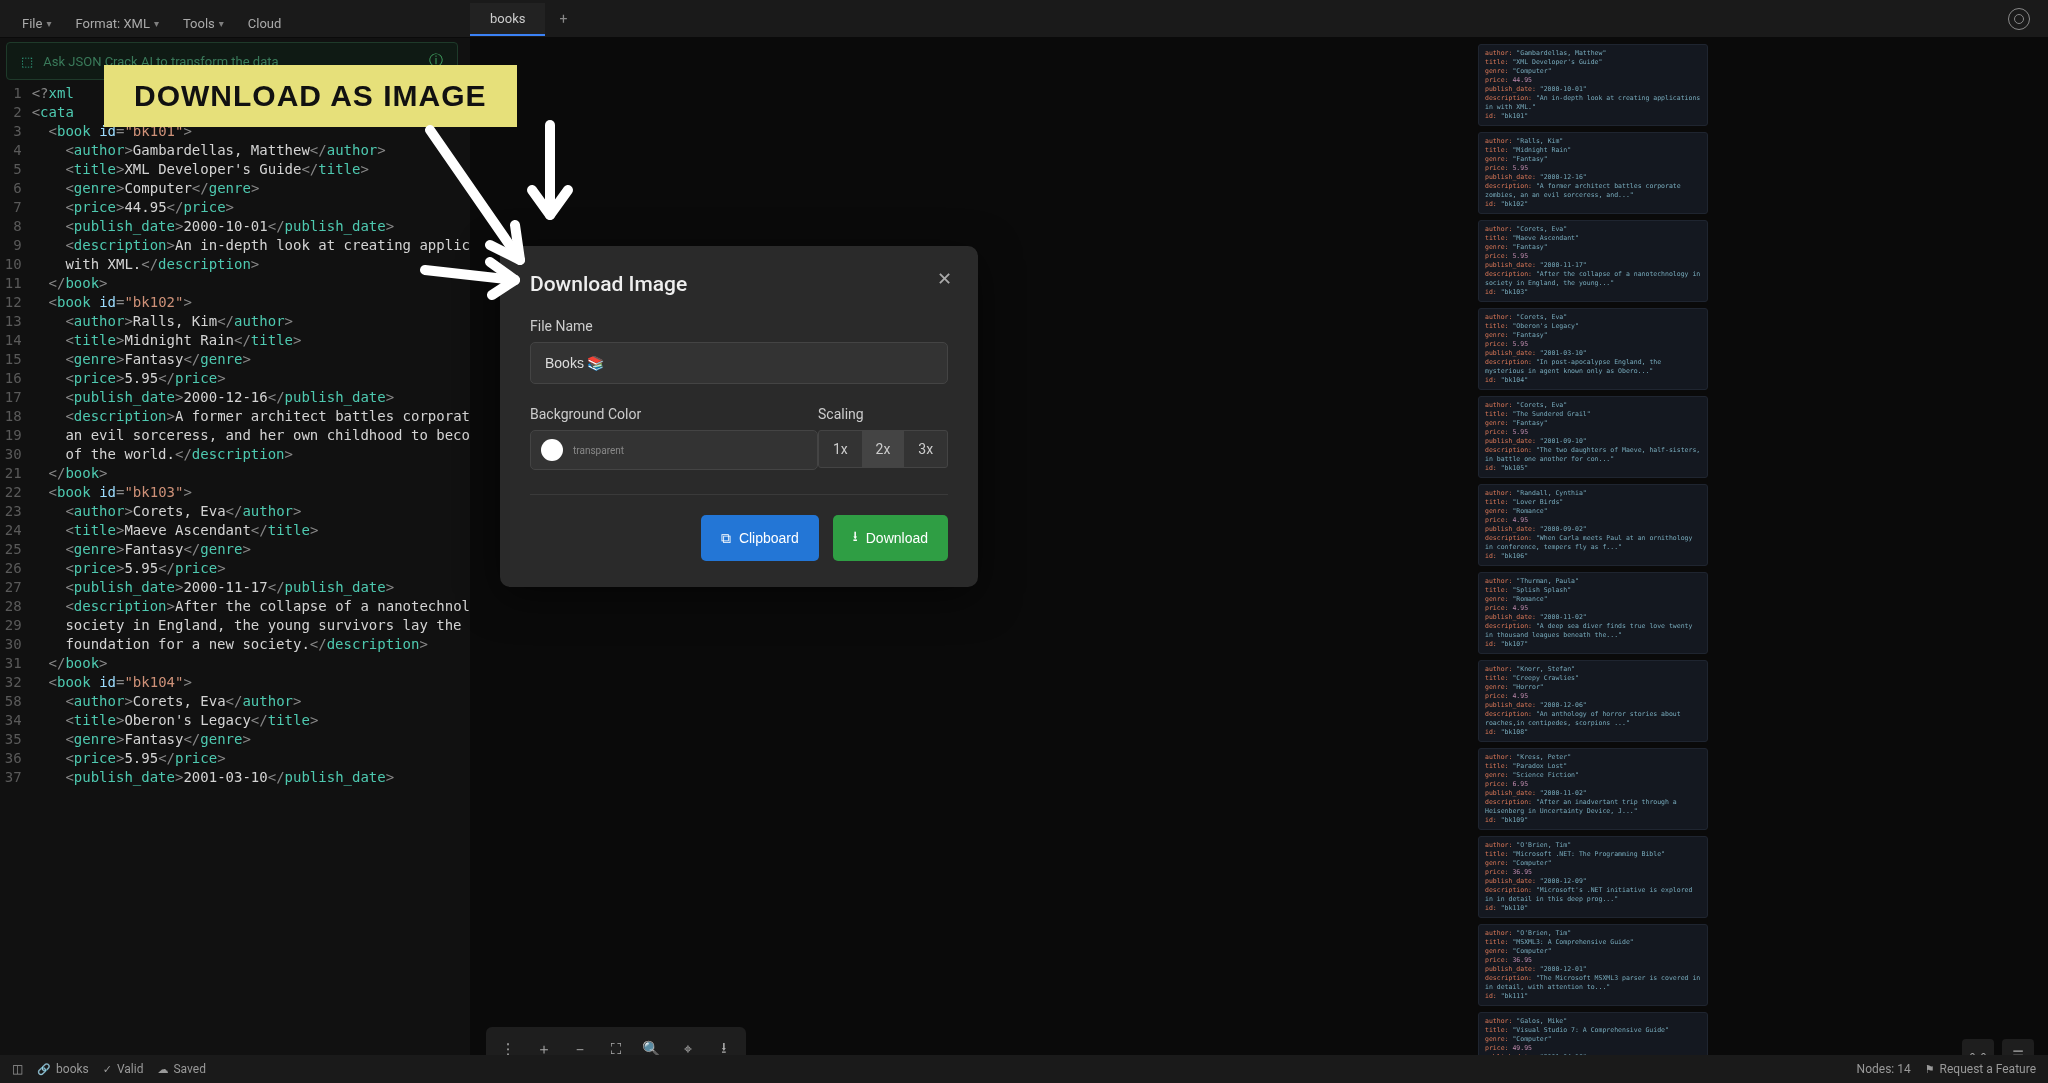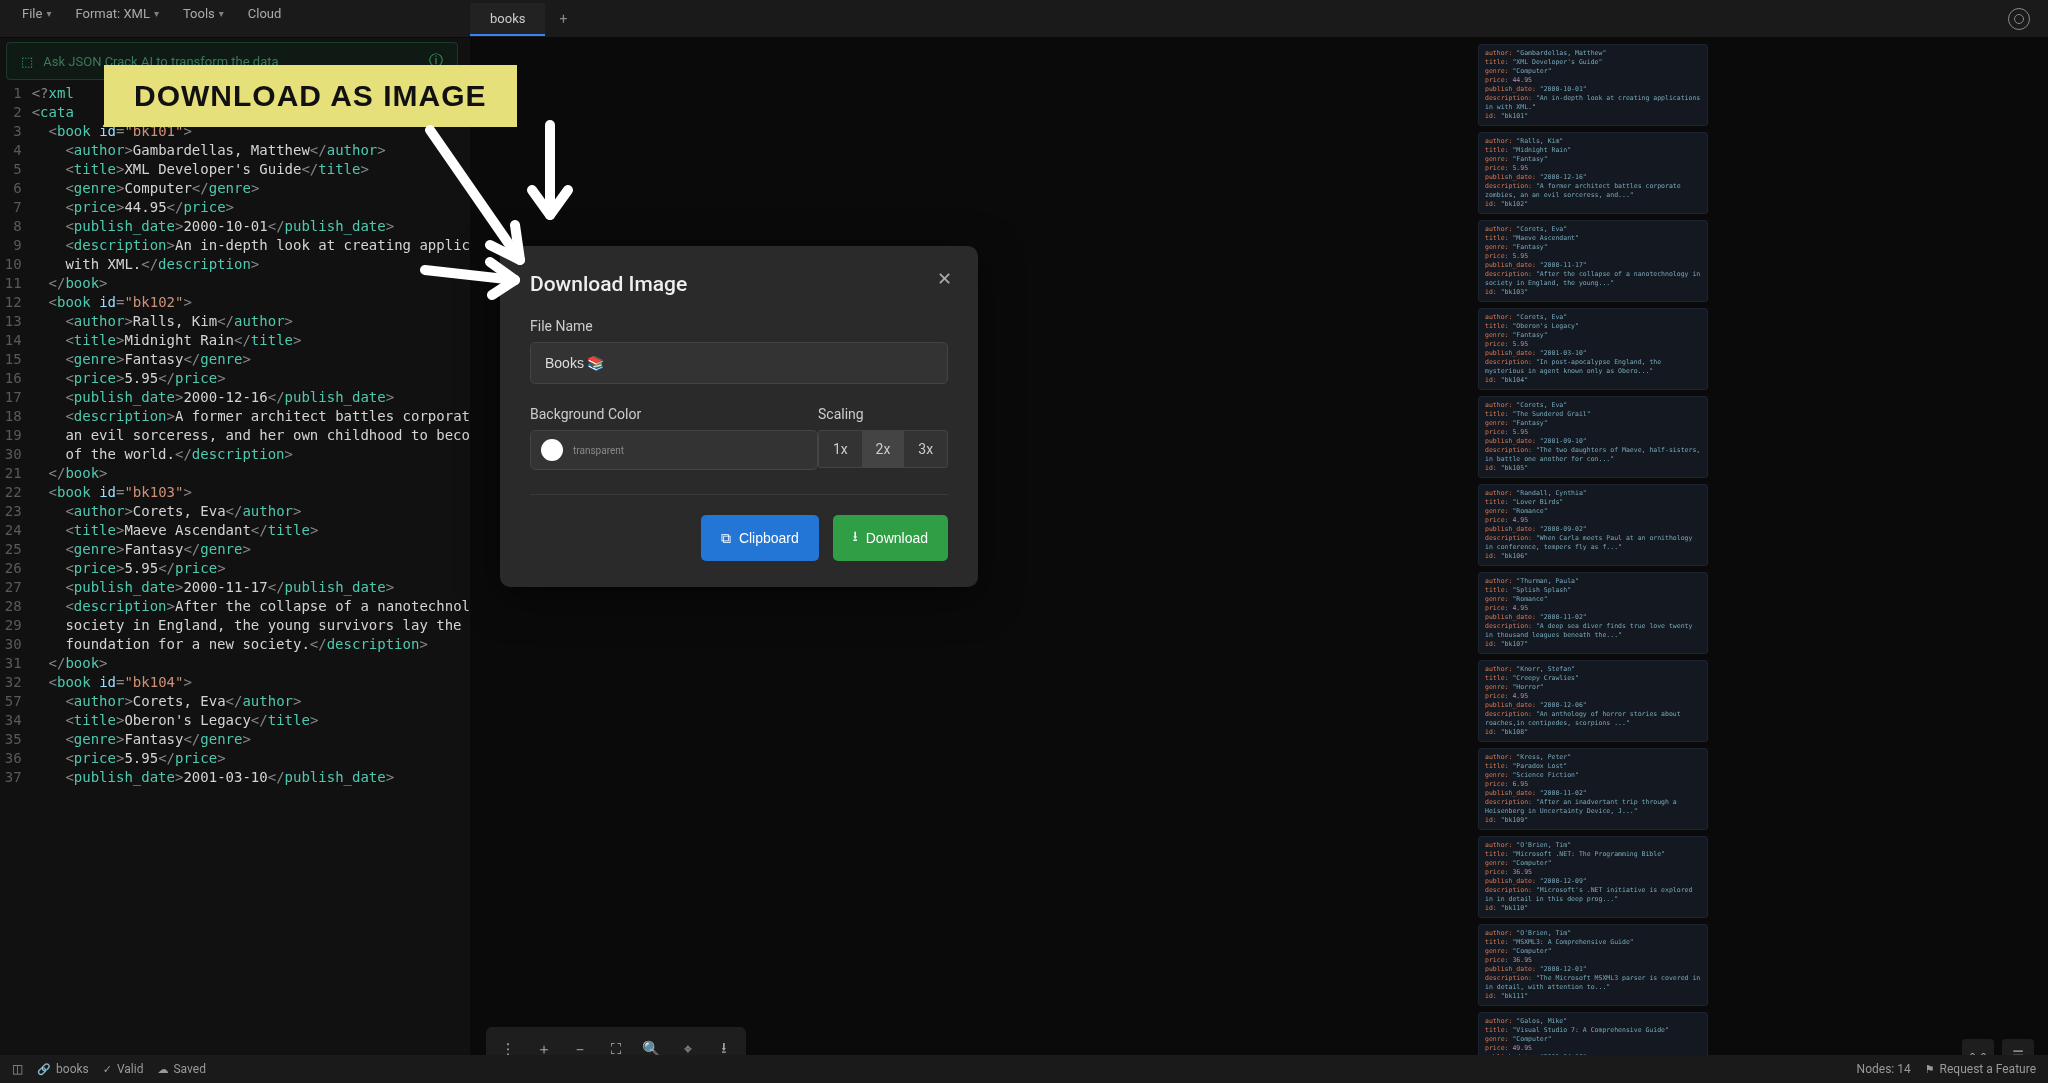--- a/index.html
+++ b/index.html
@@ -1,19 +1,19 @@
 <!DOCTYPE html>
 <html><head>
 <meta charset="utf-8">
 <style>
 * { box-sizing: border-box; margin: 0; padding: 0; }
 html, body { width: 2048px; height: 1083px; overflow: hidden; font-family: -apple-system, BlinkMacSystemFont, "Segoe UI", Roboto, sans-serif; background: #0a0a0a; color: #d4d4d4; }
 
 
-.menubar { height: 38px; background: #1a1a1a; display: flex; align-items: flex-start; padding: 0 12px; gap: 4px; border-bottom: 1px solid #0a0a0a; }
+.menubar { height: 38px; background: #1a1a1a; display: flex; align-items: flex-end; padding: 0 12px; gap: 4px; border-bottom: 1px solid #0a0a0a; }
 .menu-item { padding: 6px 10px; color: #aaa; font-size: 13px; display: flex; align-items: center; gap: 4px; cursor: pointer; }
 .menu-item .chev { font-size: 10px; opacity: .7; }
 .tab { padding: 8px 20px; background: #222; color: #ccc; font-size: 13px; border-bottom: 2px solid #3b82f6; }
 .tab-plus { padding: 8px 14px; color: #888; font-size: 14px; cursor: pointer; }
 .user-icon { width: 22px; height: 22px; border: 1.5px solid #888; border-radius: 50%; display:flex;align-items:center;justify-content:center; }
 .user-icon::after{content:"";width:8px;height:8px;border:1.5px solid #888;border-radius:50%;}
 
 
 .promptbar { height: 38px; background: #0f1a14; border: 1px solid #1e3a2a; margin: 4px 6px 0 6px; border-radius: 4px; display: flex; align-items: center; padding: 0 14px; gap: 10px; color: #4a6; font-size: 13px; width: 452px; }
 .promptbar .info { margin-left: auto; color: #4a6; font-size: 14px; }
@@ -146,21 +146,21 @@
           <div>23</div>
           <div>24</div>
           <div>25</div>
           <div>26</div>
           <div>27</div>
           <div>28</div>
           <div>29</div>
           <div>30</div>
           <div>31</div>
           <div>32</div>
-          <div>57</div>
+          <div>58</div>
           <div>34</div>
           <div>35</div>
           <div>36</div>
           <div>37</div>
         </div>
       <div class="code" id="code"><div><span class="t-punc">&lt;?</span><span class="t-tag">xml</span></div><div><span class="t-punc">&lt;</span><span class="t-tag">cata</span></div><div><span class="t-punc">  &lt;</span><span class="t-tag">book</span><span class="t-txt"> </span><span class="t-attr">id</span><span class="t-punc">=</span><span class="t-str">"bk101"</span><span class="t-punc">&gt;</span></div><div><span class="t-punc">    &lt;</span><span class="t-tag">author</span><span class="t-punc">&gt;</span><span class="t-txt">Gambardellas, Matthew</span><span class="t-punc">&lt;/</span><span class="t-tag">author</span><span class="t-punc">&gt;</span></div><div><span class="t-punc">    &lt;</span><span class="t-tag">title</span><span class="t-punc">&gt;</span><span class="t-txt">XML Developer's Guide</span><span class="t-punc">&lt;/</span><span class="t-tag">title</span><span class="t-punc">&gt;</span></div><div><span class="t-punc">    &lt;</span><span class="t-tag">genre</span><span class="t-punc">&gt;</span><span class="t-txt">Computer</span><span class="t-punc">&lt;/</span><span class="t-tag">genre</span><span class="t-punc">&gt;</span></div><div><span class="t-punc">    &lt;</span><span class="t-tag">price</span><span class="t-punc">&gt;</span><span class="t-txt">44.95</span><span class="t-punc">&lt;/</span><span class="t-tag">price</span><span class="t-punc">&gt;</span></div><div><span class="t-punc">    &lt;</span><span class="t-tag">publish_date</span><span class="t-punc">&gt;</span><span class="t-txt">2000-10-01</span><span class="t-punc">&lt;/</span><span class="t-tag">publish_date</span><span class="t-punc">&gt;</span></div><div><span class="t-punc">    &lt;</span><span class="t-tag">description</span><span class="t-punc">&gt;</span><span class="t-txt">An in-depth look at creating applic</span></div><div><span class="t-txt">    with XML.</span><span class="t-punc">&lt;/</span><span class="t-tag">description</span><span class="t-punc">&gt;</span></div><div><span class="t-punc">  &lt;/</span><span class="t-tag">book</span><span class="t-punc">&gt;</span></div><div><span class="t-punc">  &lt;</span><span class="t-tag">book</span><span class="t-txt"> </span><span class="t-attr">id</span><span class="t-punc">=</span><span class="t-str">"bk102"</span><span class="t-punc">&gt;</span></div><div><span class="t-punc">    &lt;</span><span class="t-tag">author</span><span class="t-punc">&gt;</span><span class="t-txt">Ralls, Kim</span><span class="t-punc">&lt;/</span><span class="t-tag">author</span><span class="t-punc">&gt;</span></div><div><span class="t-punc">    &lt;</span><span class="t-tag">title</span><span class="t-punc">&gt;</span><span class="t-txt">Midnight Rain</span><span class="t-punc">&lt;/</span><span class="t-tag">title</span><span class="t-punc">&gt;</span></div><div><span class="t-punc">    &lt;</span><span class="t-tag">genre</span><span class="t-punc">&gt;</span><span class="t-txt">Fantasy</span><span class="t-punc">&lt;/</span><span class="t-tag">genre</span><span class="t-punc">&gt;</span></div><div><span class="t-punc">    &lt;</span><span class="t-tag">price</span><span class="t-punc">&gt;</span><span class="t-txt">5.95</span><span class="t-punc">&lt;/</span><span class="t-tag">price</span><span class="t-punc">&gt;</span></div><div><span class="t-punc">    &lt;</span><span class="t-tag">publish_date</span><span class="t-punc">&gt;</span><span class="t-txt">2000-12-16</span><span class="t-punc">&lt;/</span><span class="t-tag">publish_date</span><span class="t-punc">&gt;</span></div><div><span class="t-punc">    &lt;</span><span class="t-tag">description</span><span class="t-punc">&gt;</span><span class="t-txt">A former architect battles corporat</span></div><div><span class="t-txt">    an evil sorceress, and her own childhood to beco</span></div><div><span class="t-txt">    of the world.</span><span class="t-punc">&lt;/</span><span class="t-tag">description</span><span class="t-punc">&gt;</span></div><div><span class="t-punc">  &lt;/</span><span class="t-tag">book</span><span class="t-punc">&gt;</span></div><div><span class="t-punc">  &lt;</span><span class="t-tag">book</span><span class="t-txt"> </span><span class="t-attr">id</span><span class="t-punc">=</span><span class="t-str">"bk103"</span><span class="t-punc">&gt;</span></div><div><span class="t-punc">    &lt;</span><span class="t-tag">author</span><span class="t-punc">&gt;</span><span class="t-txt">Corets, Eva</span><span class="t-punc">&lt;/</span><span class="t-tag">author</span><span class="t-punc">&gt;</span></div><div><span class="t-punc">    &lt;</span><span class="t-tag">title</span><span class="t-punc">&gt;</span><span class="t-txt">Maeve Ascendant</span><span class="t-punc">&lt;/</span><span class="t-tag">title</span><span class="t-punc">&gt;</span></div><div><span class="t-punc">    &lt;</span><span class="t-tag">genre</span><span class="t-punc">&gt;</span><span class="t-txt">Fantasy</span><span class="t-punc">&lt;/</span><span class="t-tag">genre</span><span class="t-punc">&gt;</span></div><div><span class="t-punc">    &lt;</span><span class="t-tag">price</span><span class="t-punc">&gt;</span><span class="t-txt">5.95</span><span class="t-punc">&lt;/</span><span class="t-tag">price</span><span class="t-punc">&gt;</span></div><div><span class="t-punc">    &lt;</span><span class="t-tag">publish_date</span><span class="t-punc">&gt;</span><span class="t-txt">2000-11-17</span><span class="t-punc">&lt;/</span><span class="t-tag">publish_date</span><span class="t-punc">&gt;</span></div><div><span class="t-punc">    &lt;</span><span class="t-tag">description</span><span class="t-punc">&gt;</span><span class="t-txt">After the collapse of a nanotechnol</span></div><div><span class="t-txt">    society in England, the young survivors lay the</span></div><div><span class="t-txt">    foundation for a new society.</span><span class="t-punc">&lt;/</span><span class="t-tag">description</span><span class="t-punc">&gt;</span></div><div><span class="t-punc">  &lt;/</span><span class="t-tag">book</span><span class="t-punc">&gt;</span></div><div><span class="t-punc">  &lt;</span><span class="t-tag">book</span><span class="t-txt"> </span><span class="t-attr">id</span><span class="t-punc">=</span><span class="t-str">"bk104"</span><span class="t-punc">&gt;</span></div><div><span class="t-punc">    &lt;</span><span class="t-tag">author</span><span class="t-punc">&gt;</span><span class="t-txt">Corets, Eva</span><span class="t-punc">&lt;/</span><span class="t-tag">author</span><span class="t-punc">&gt;</span></div><div><span class="t-punc">    &lt;</span><span class="t-tag">title</span><span class="t-punc">&gt;</span><span class="t-txt">Oberon's Legacy</span><span class="t-punc">&lt;/</span><span class="t-tag">title</span><span class="t-punc">&gt;</span></div><div><span class="t-punc">    &lt;</span><span class="t-tag">genre</span><span class="t-punc">&gt;</span><span class="t-txt">Fantasy</span><span class="t-punc">&lt;/</span><span class="t-tag">genre</span><span class="t-punc">&gt;</span></div><div><span class="t-punc">    &lt;</span><span class="t-tag">price</span><span class="t-punc">&gt;</span><span class="t-txt">5.95</span><span class="t-punc">&lt;/</span><span class="t-tag">price</span><span class="t-punc">&gt;</span></div><div><span class="t-punc">    &lt;</span><span class="t-tag">publish_date</span><span class="t-punc">&gt;</span><span class="t-txt">2001-03-10</span><span class="t-punc">&lt;/</span><span class="t-tag">publish_date</span><span class="t-punc">&gt;</span></div></div>
     </div>
   </div>
 
   <div class="viz-pane">

